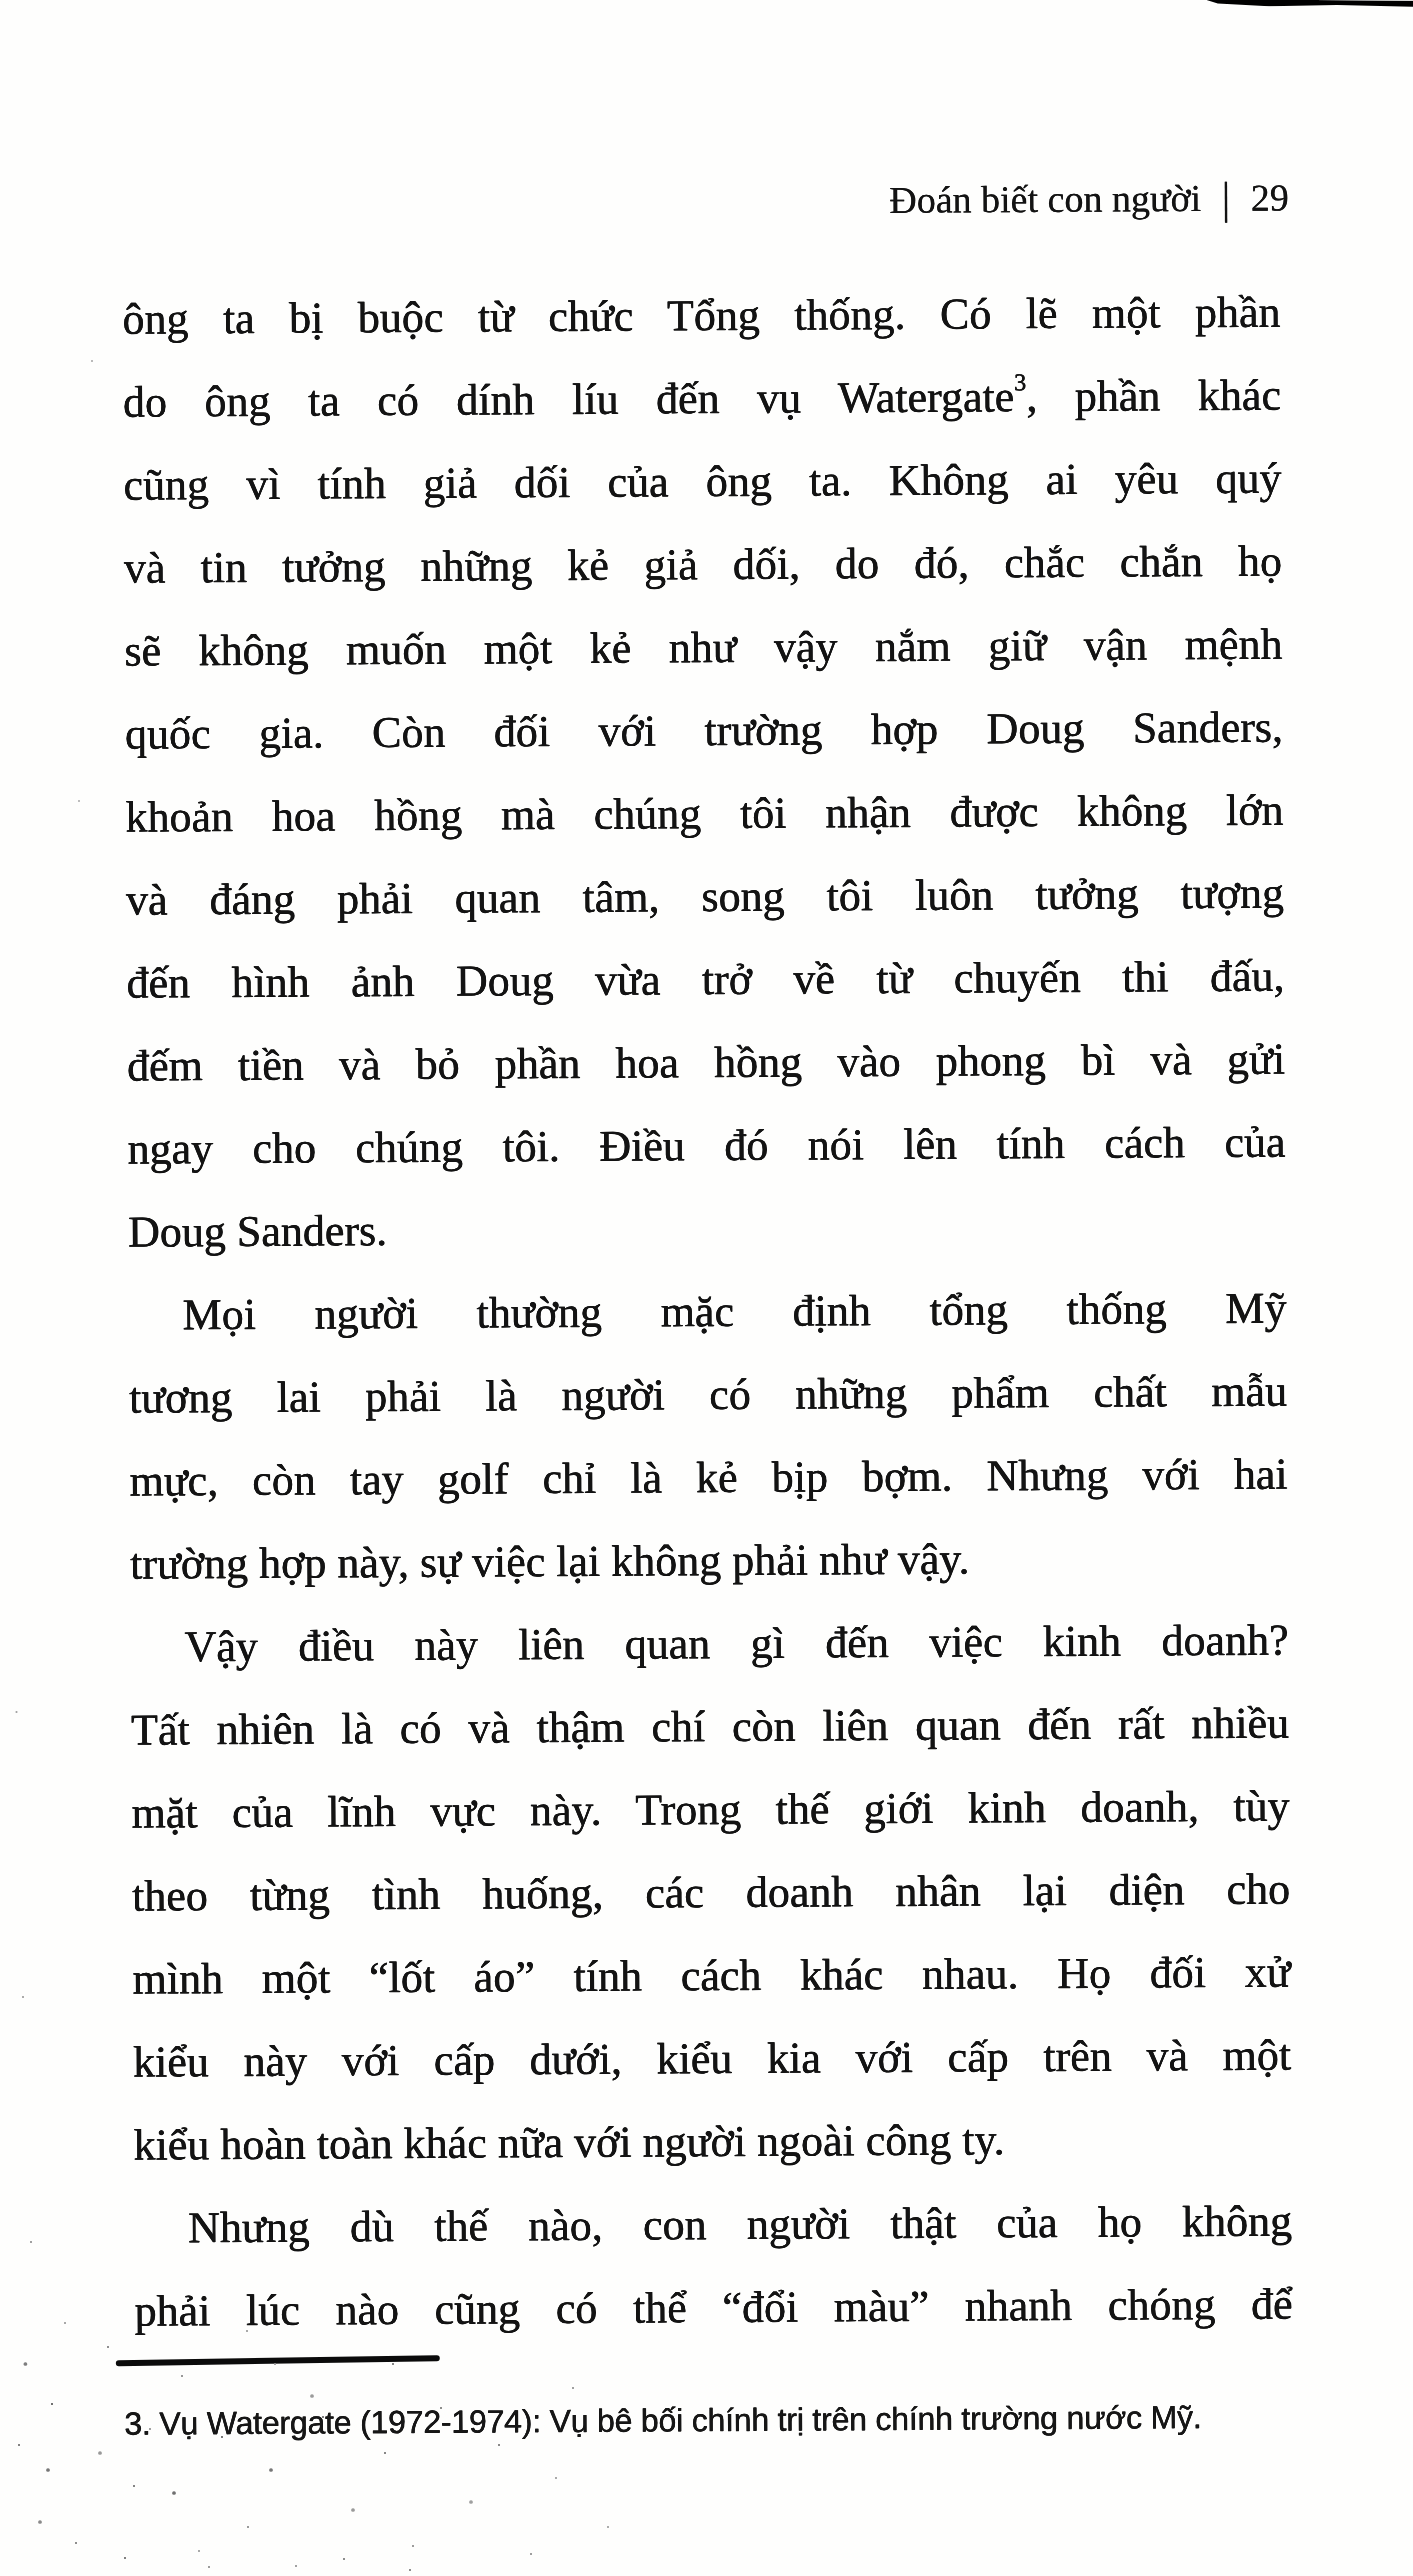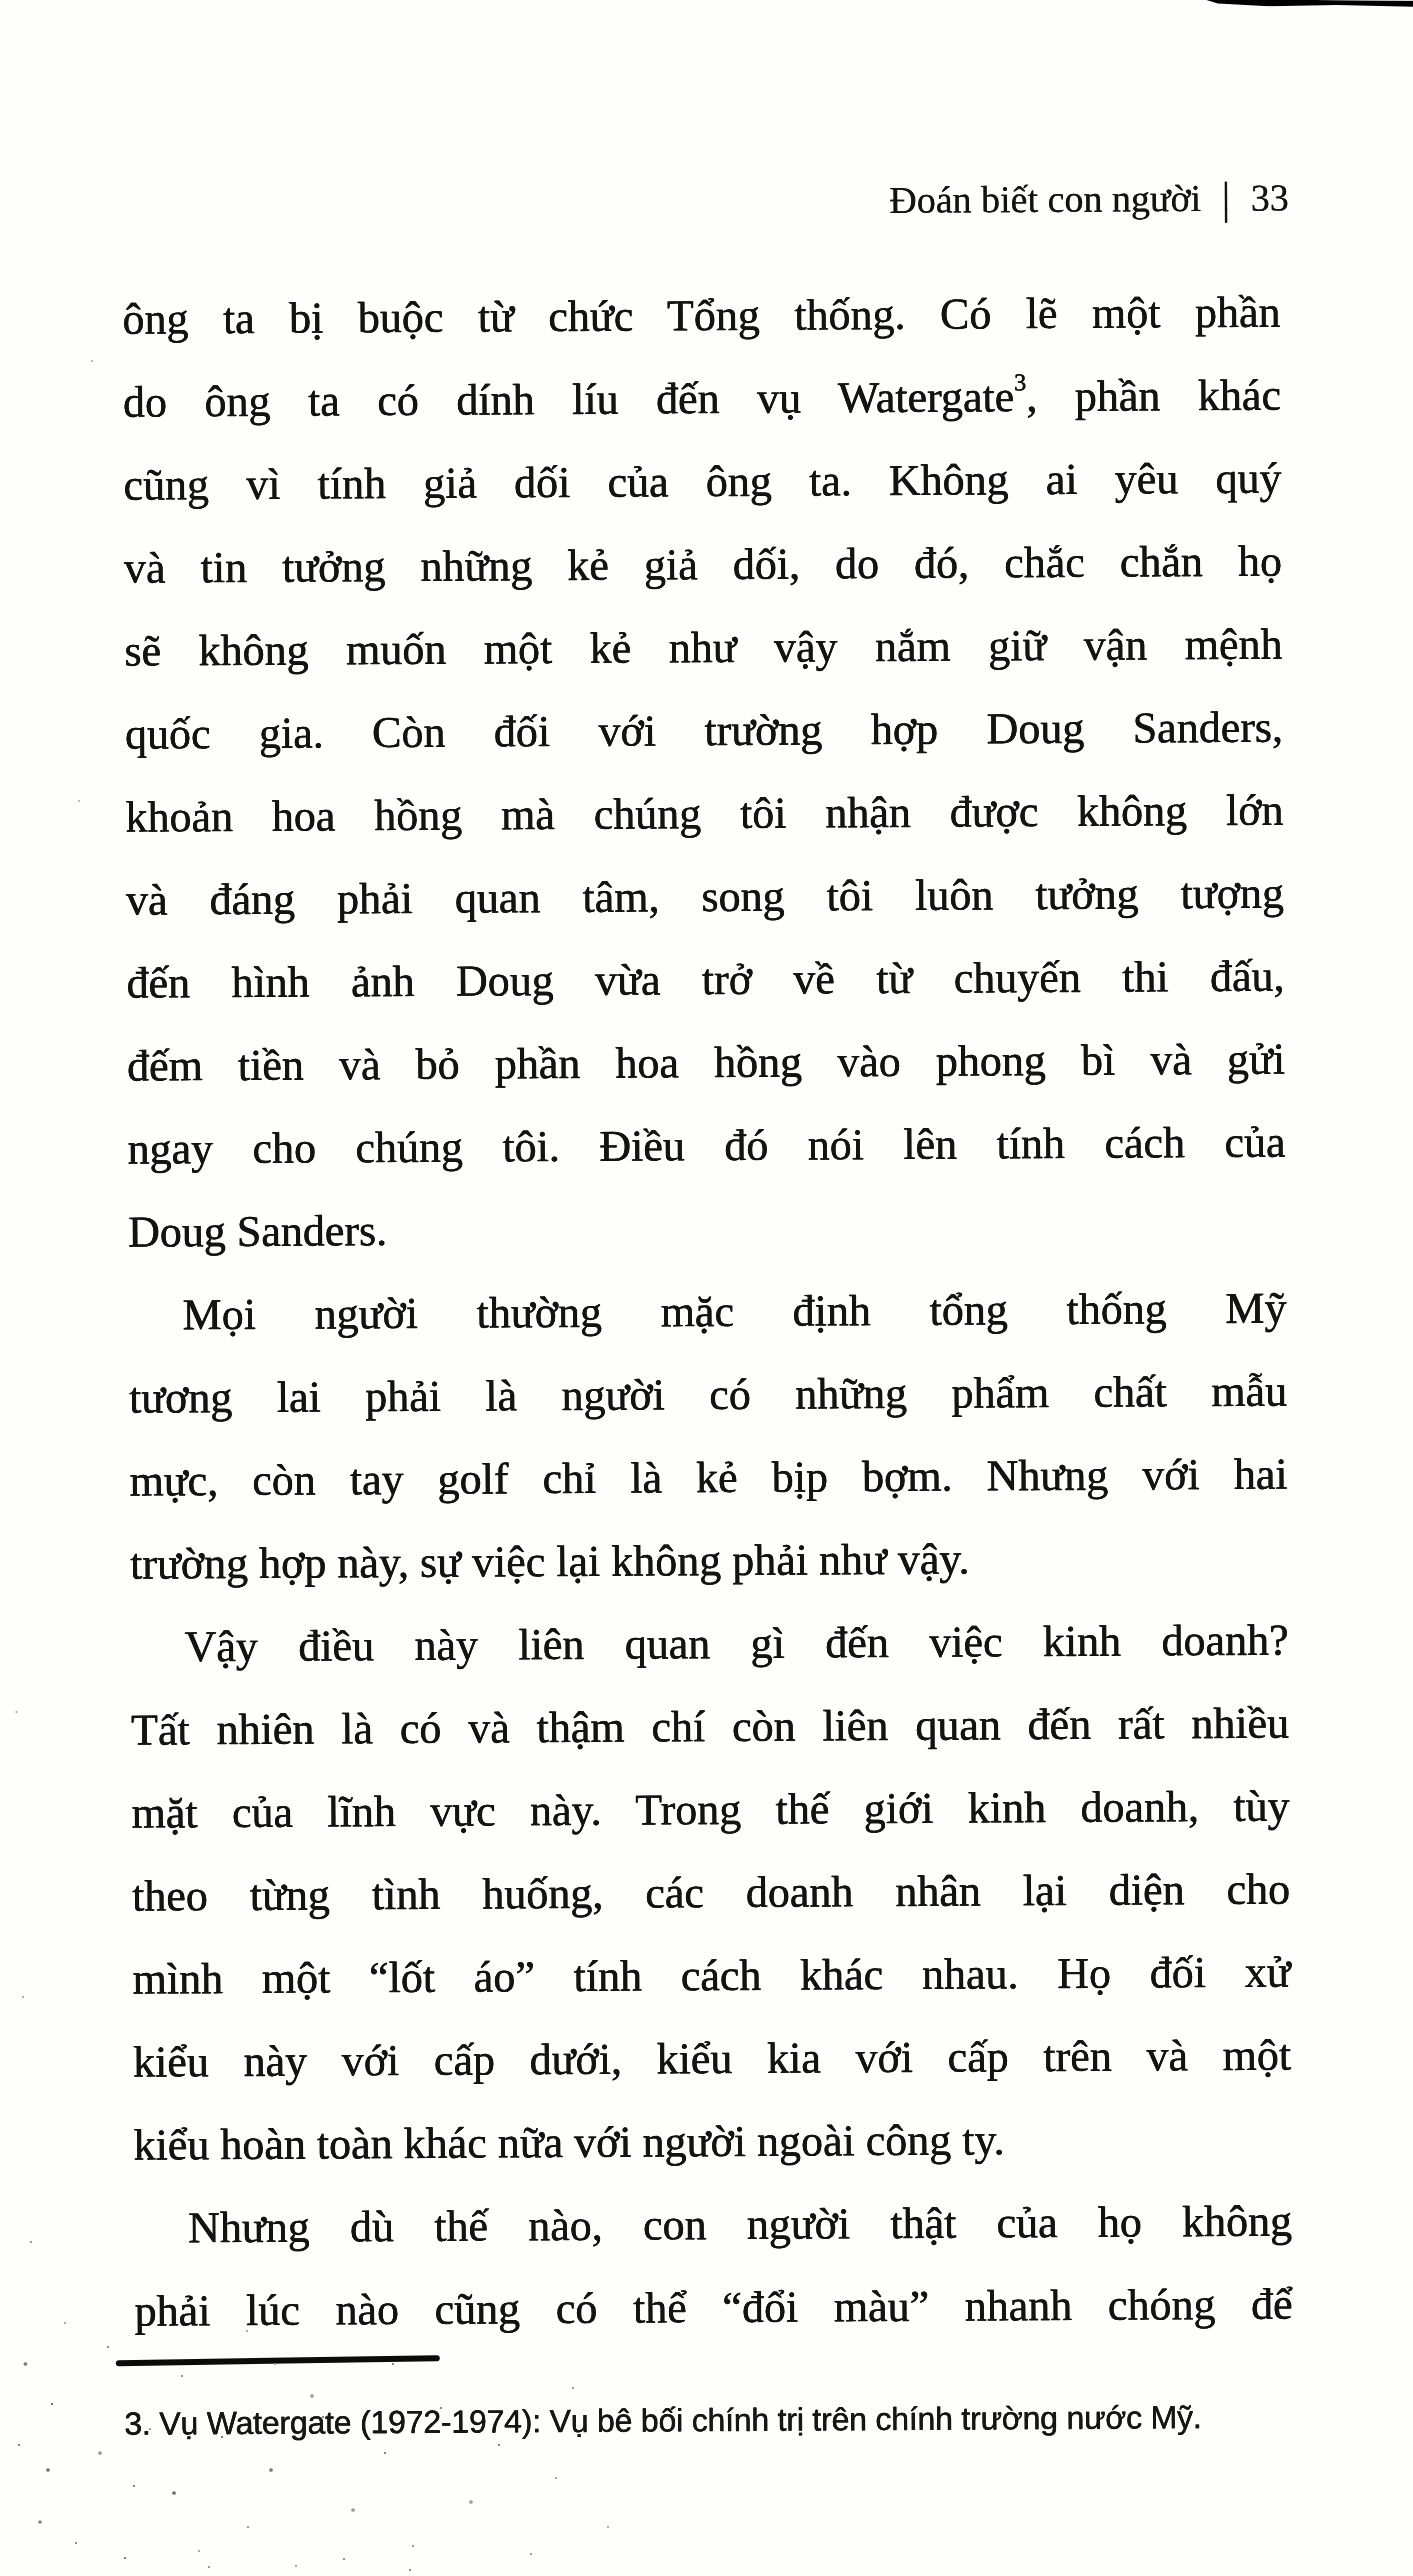--- a/index.html
+++ b/index.html
@@ -84,21 +84,21 @@
 </style>
 </head>
 <body>
 
 <div class="page">
   <div class="scan-mark"></div>
 
   <div class="content">
 
     <div class="header">
-      <span>Đoán biết con người</span><span class="sep">|</span><span>33</span>
+      <span>Đoán biết con người</span><span class="sep">|</span><span>29</span>
     </div>
 
     <div class="bodytext">
         <div class="paragraph">
           <div class="line"><span>ông ta bị buộc từ chức Tổng thống. Có lẽ một phần</span></div>
           <div class="line"><span>do ông ta có dính líu đến vụ Watergate</span><sup>3</sup><span>, phần khác</span></div>
           <div class="line"><span>cũng vì tính giả dối của ông ta. Không ai yêu quý</span></div>
           <div class="line"><span>và tin tưởng những kẻ giả dối, do đó, chắc chắn họ</span></div>
           <div class="line"><span>sẽ không muốn một kẻ như vậy nắm giữ vận mệnh</span></div>
           <div class="line"><span>quốc gia. Còn đối với trường hợp Doug Sanders,</span></div>

